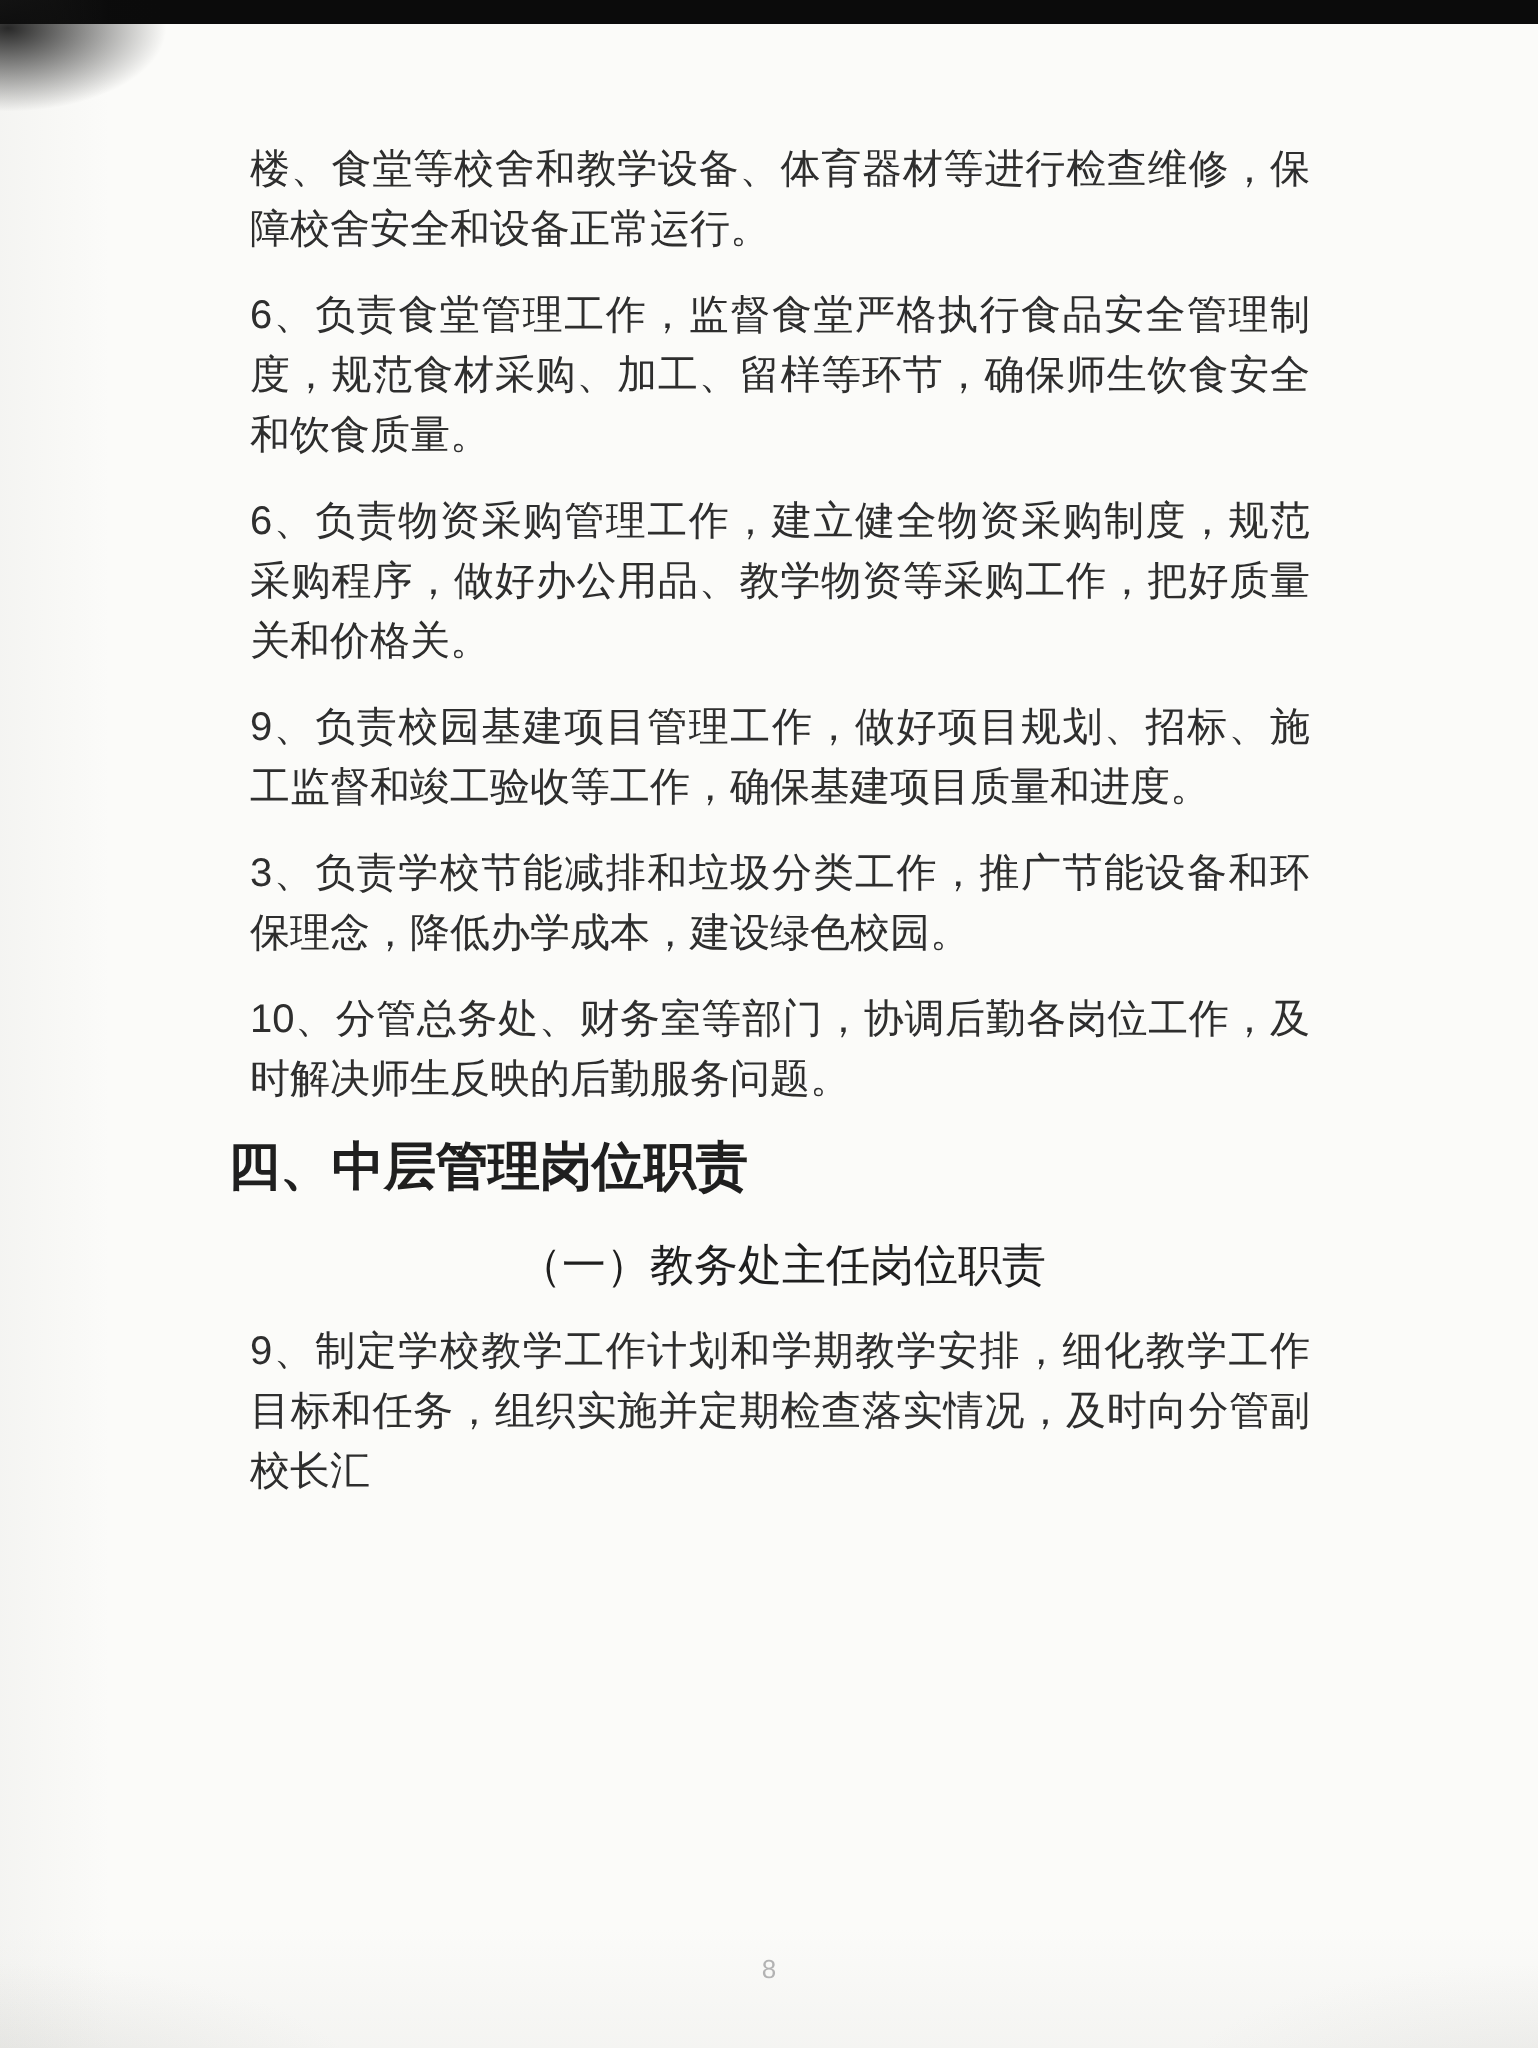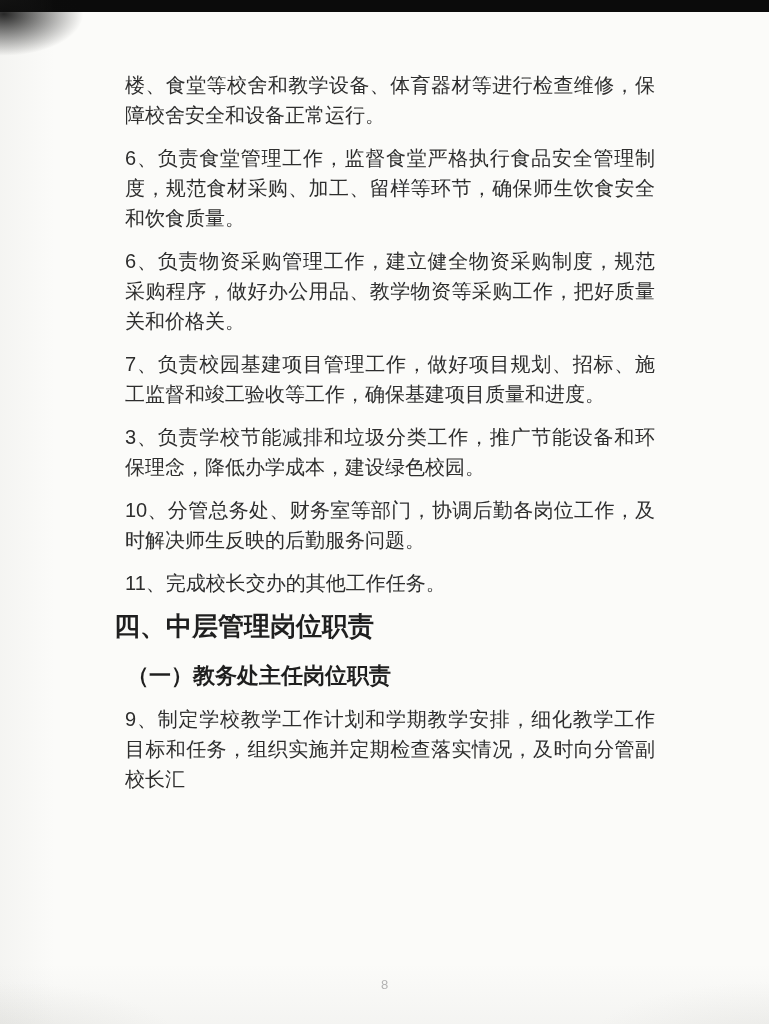--- a/index.html
+++ b/index.html
@@ -57,22 +57,23 @@
     font-size: 26px;
     line-height: 30px;
     font-weight: bold;
     color: var(--heading-text, #1f1f1f);
   }
   .content .h2 {
     margin: 20px 0 13px 0;
     padding-left: 13px;
     font-size: 22px;
     line-height: 30px;
-    font-weight: bold;
+    font-weight: normal;
     color: var(--heading-text, #1f1f1f);
+    text-align: center;
   }
   .page-number {
     position: absolute;
     left: 0;
     right: 0;
     bottom: 32px;
     text-align: center;
     font-size: 13px;
     line-height: 15px;
     color: var(--page-number, #b3b3b3);
@@ -82,23 +83,22 @@
 <body>
 
 <div class="screen">
   <div class="top-bar"></div>
   <div class="photo-vignette"></div>
 
   <div class="content">
     <p class="body">楼、食堂等校舍和教学设备、体育器材等进行检查维修，保障校舍安全和设备正常运行。</p>
     <p class="body">6、负责食堂管理工作，监督食堂严格执行食品安全管理制度，规范食材采购、加工、留样等环节，确保师生饮食安全和饮食质量。</p>
     <p class="body">6、负责物资采购管理工作，建立健全物资采购制度，规范采购程序，做好办公用品、教学物资等采购工作，把好质量关和价格关。</p>
-    <p class="body">7、负责校园基建项目管理工作，做好项目规划、招标、施工监督和竣工验收等工作，确保基建项目质量和进度。</p>
+    <p class="body">9、负责校园基建项目管理工作，做好项目规划、招标、施工监督和竣工验收等工作，确保基建项目质量和进度。</p>
     <p class="body">3、负责学校节能减排和垃圾分类工作，推广节能设备和环保理念，降低办学成本，建设绿色校园。</p>
     <p class="body">10、分管总务处、财务室等部门，协调后勤各岗位工作，及时解决师生反映的后勤服务问题。</p>
-    <p class="body">11、完成校长交办的其他工作任务。</p>
     <div class="h1">四、中层管理岗位职责</div>
     <div class="h2">（一）教务处主任岗位职责</div>
     <p class="body">9、制定学校教学工作计划和学期教学安排，细化教学工作目标和任务，组织实施并定期检查落实情况，及时向分管副校长汇</p>
   </div>
 
   <div class="page-number">8</div>
 </div>
 
 </body></html>

